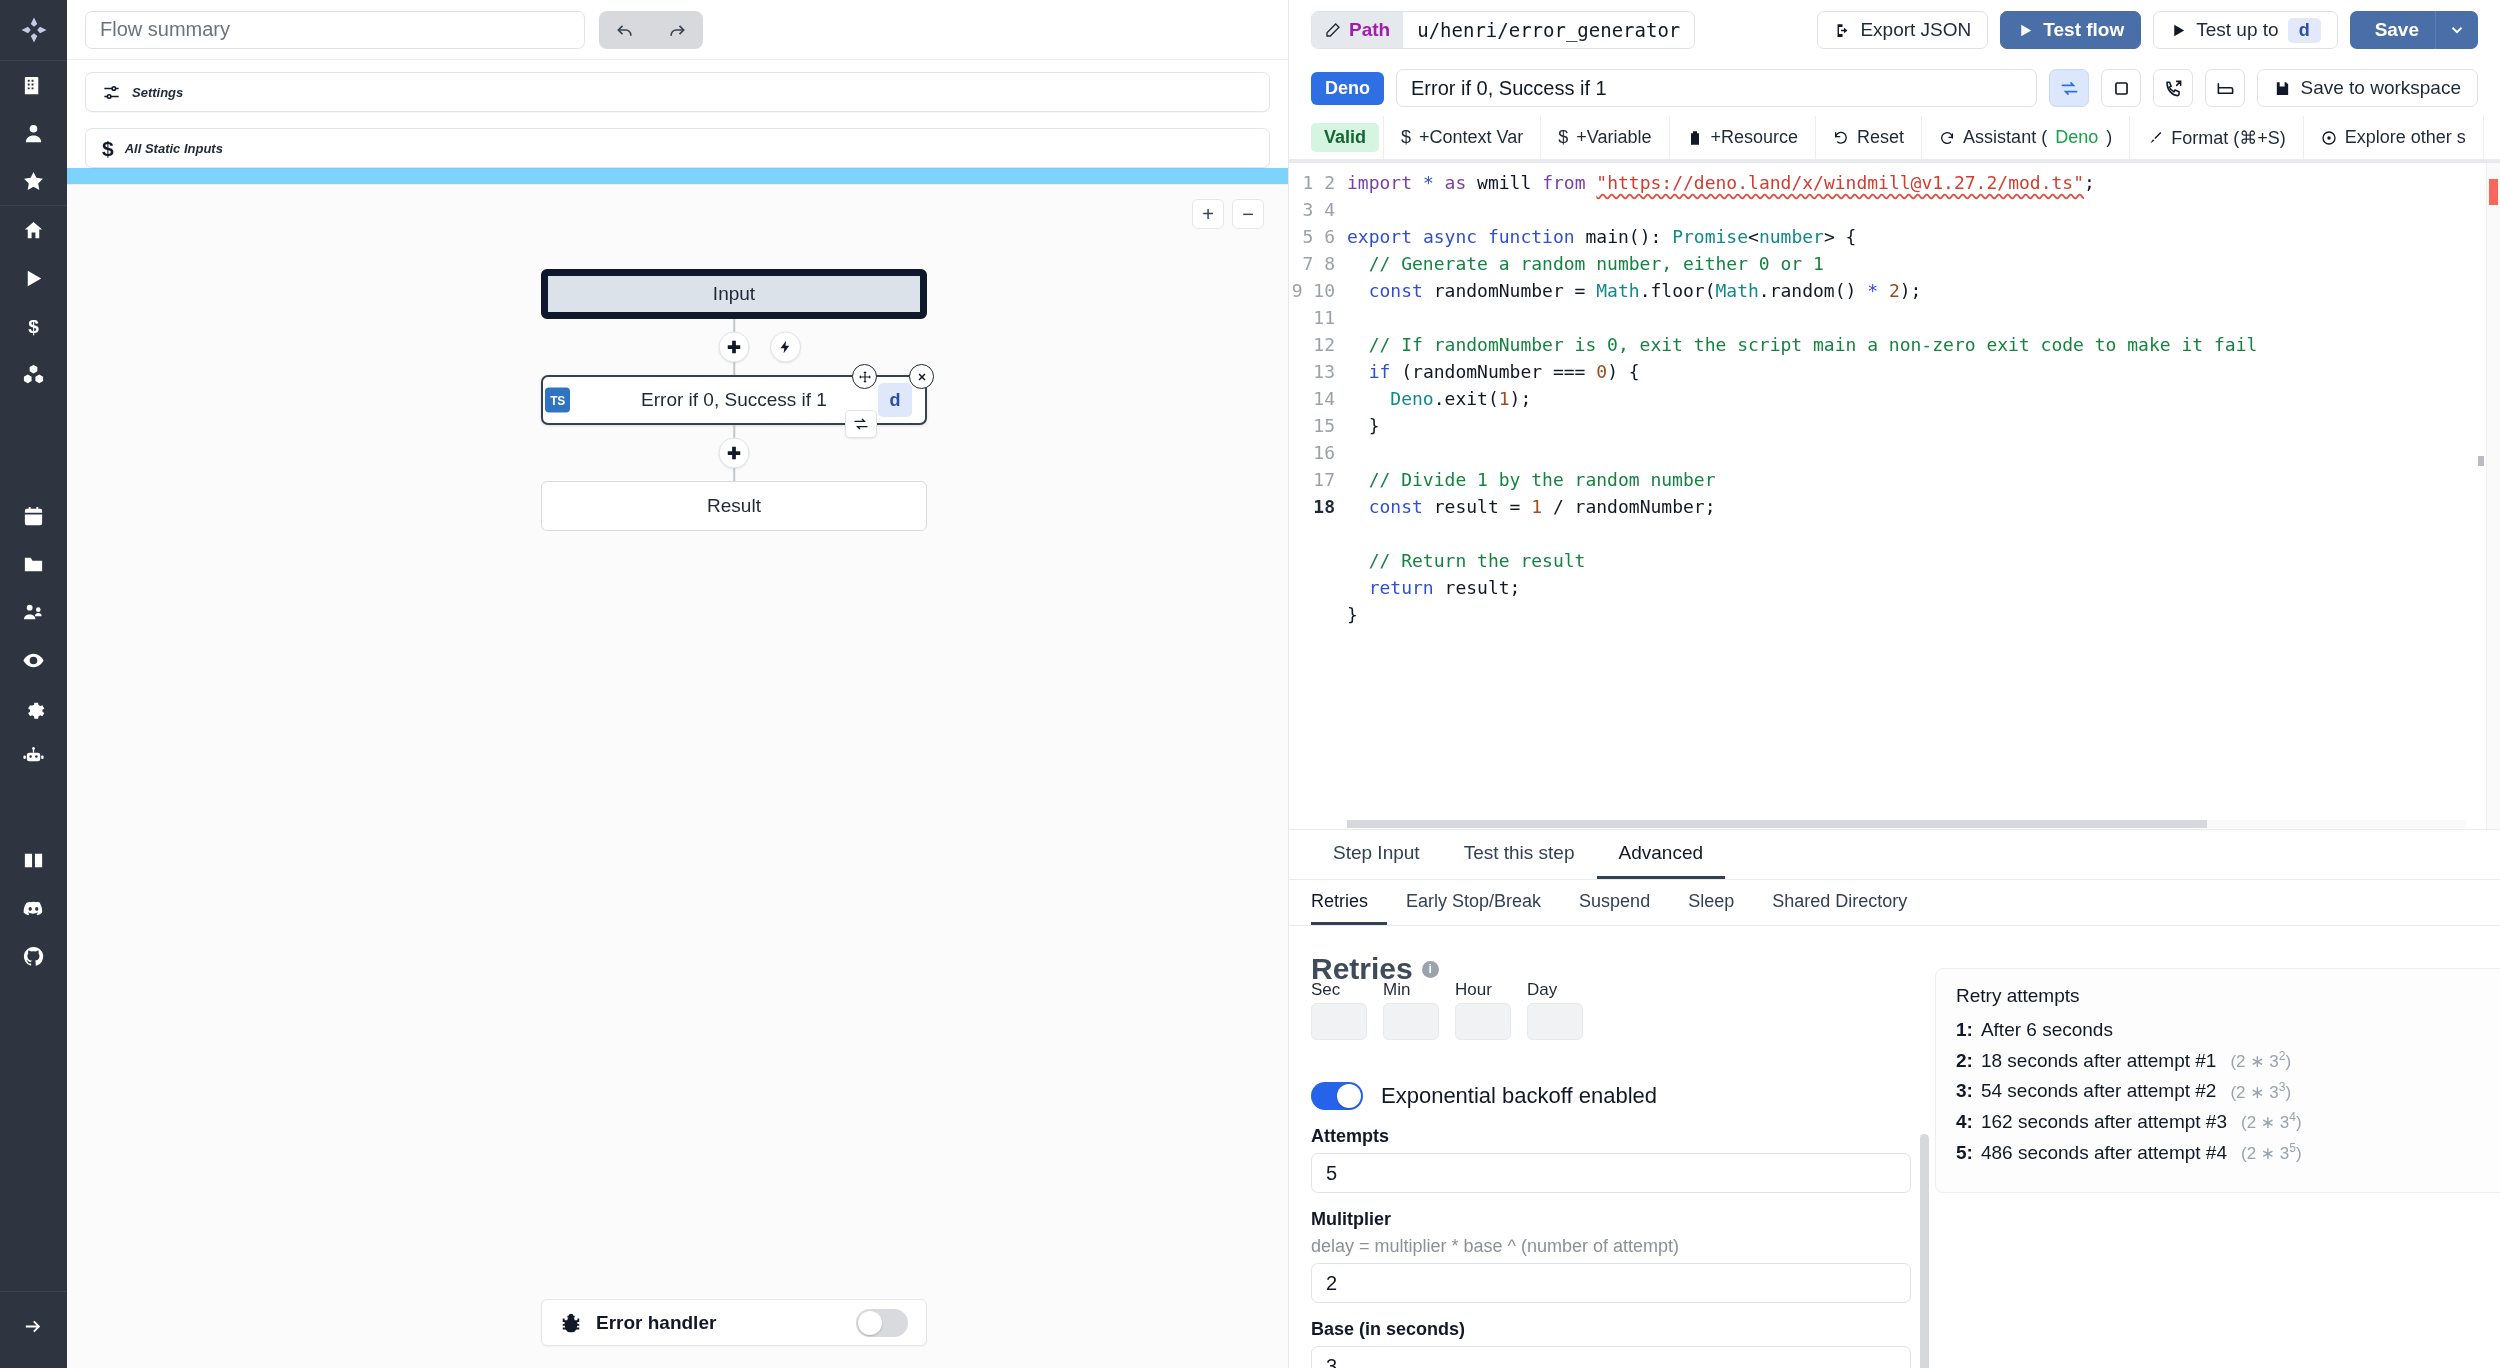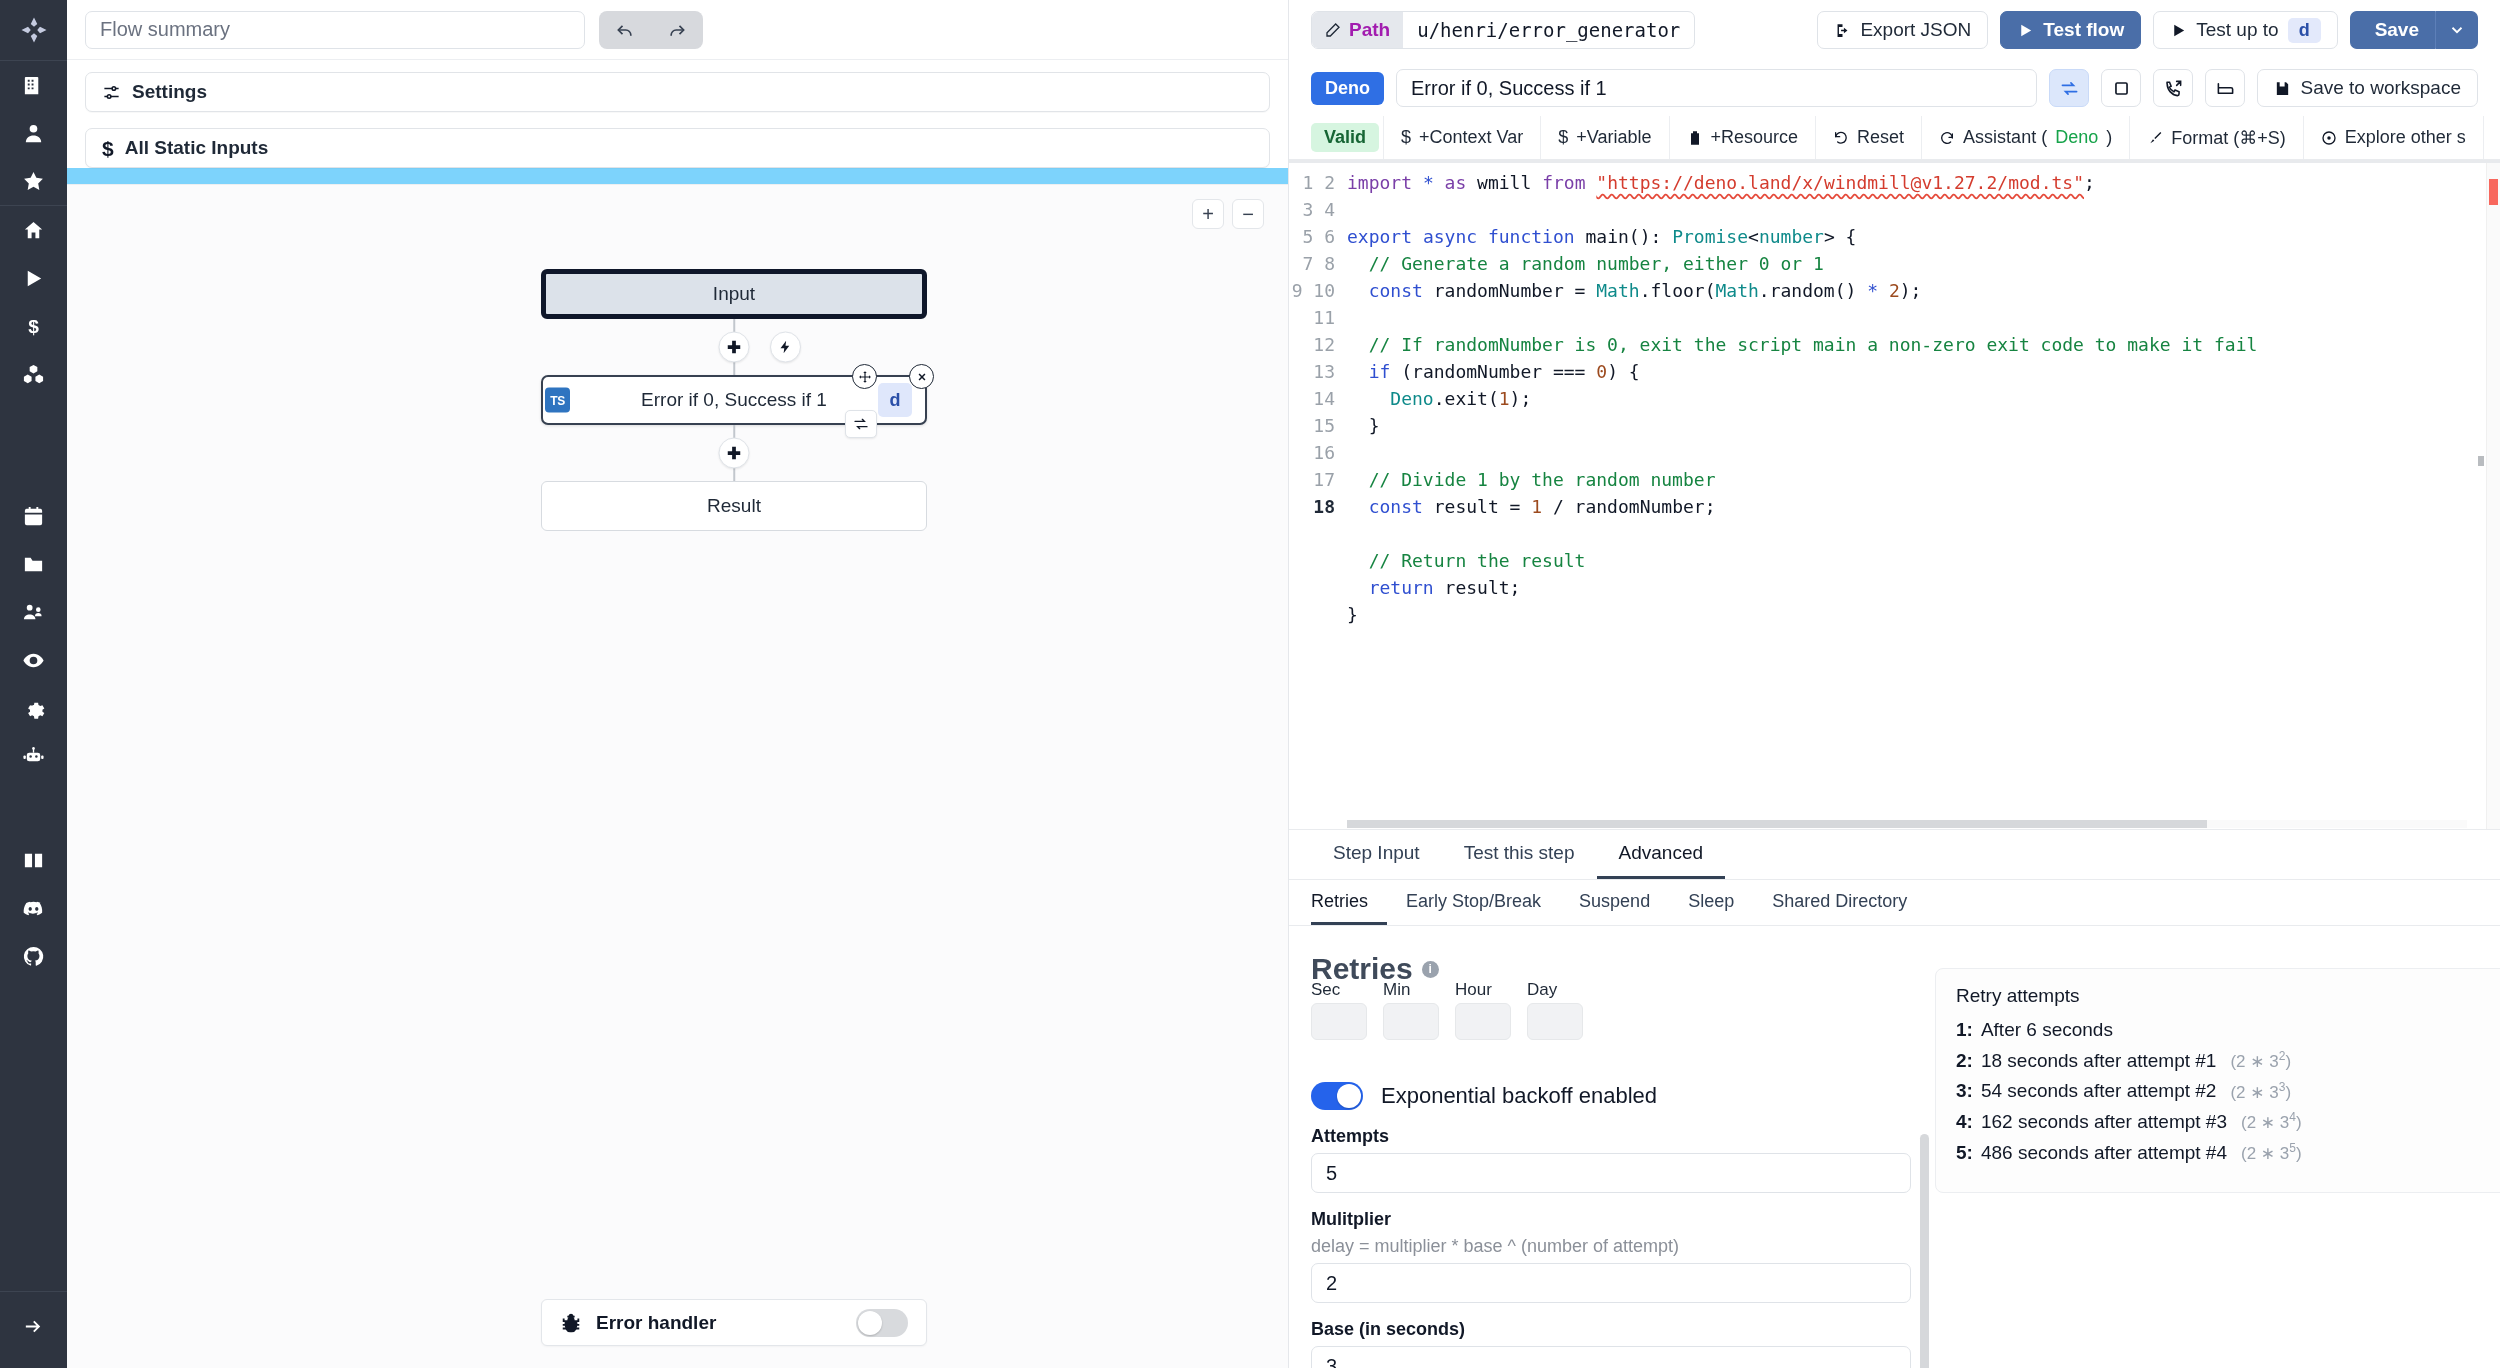--- a/index.html
+++ b/index.html
@@ -53,42 +53,42 @@
   }
   .ur-btn svg { width: 20px; height: 20px; stroke: #374151; fill: none; stroke-width: 2; }
 
   .settings-strip { padding: 12px 18px 0 18px; background: #fff; }
   .strip-box {
     height: 40px; border: 1px solid #e1e4e8; border-radius: 7px; background: #fff;
     display: flex; align-items: center; gap: 11px; padding: 0 16px; cursor: pointer;
     box-shadow: 0 1px 1px rgba(0,0,0,.03);
   }
   .strip-box + .strip-box { margin-top: 16px; }
-  .strip-box .lbl { font-size: 19px; font-weight: 700; color: #1f2937; }
+  .strip-box .lbl { font-size: 13px; font-weight: 700; color: #1f2937; font-style: italic; }
   .strip-box svg { width: 19px; height: 19px; stroke: #111827; fill: none; stroke-width: 2; }
   .strip-dollar { font-size: 21px; font-weight: 700; color: #111827; line-height: 1; }
 
   .canvas {
     flex: 1 1 auto; position: relative; background: #fbfbfc;
     border-top: 1px solid #edeff1; margin-top: 16px; overflow: hidden;
   }
   .zoom-ctrls { position: absolute; top: 14px; right: 24px; display: flex; gap: 8px; }
   .zoom-btn {
     width: 32px; height: 30px; background: #fff; border: 1px solid #e3e6ea; border-radius: 6px;
     display: flex; align-items: center; justify-content: center; cursor: pointer;
     font-size: 20px; color: #374151; line-height: 1; font-family:"Liberation Sans",sans-serif;
   }
 
   .graph { position: absolute; left: 474px; top: 84px; width: 386px; }
   .node {
     width: 386px; height: 50px; border-radius: 6px; display: flex;
     align-items: center; justify-content: center; position: relative;
     font-size: 19px; color: #1f2937; background: #fff;
   }
-  .node.input { background: #dce2ea; border: 5px solid #0f172a; }
+  .node.input { background: #dce2ea; border: 7px solid #0f172a; }
   .node.result { background: #ffffff; border: 1px solid #d7dbe0; }
   .node.step {
     background: #ffffff; border: 2.5px solid #374151; border-radius: 7px;
     box-shadow: 0 1px 3px rgba(0,0,0,.12);
   }
   .ts-badge {
     position: absolute; left: 2px; top: 50%; transform: translateY(-50%);
     width: 25px; height: 25px; background: #2f74c0; border-radius: 4px;
     color: #fff; font-size: 12px; font-weight: 700; display: flex;
     align-items: center; justify-content: center; letter-spacing: -.5px;

